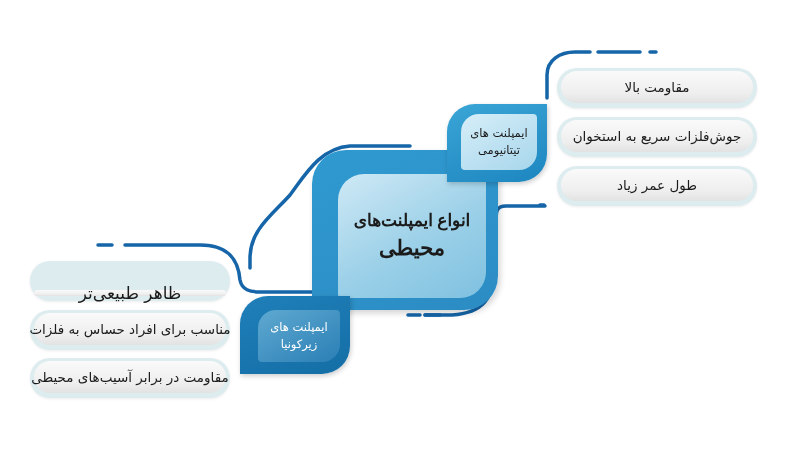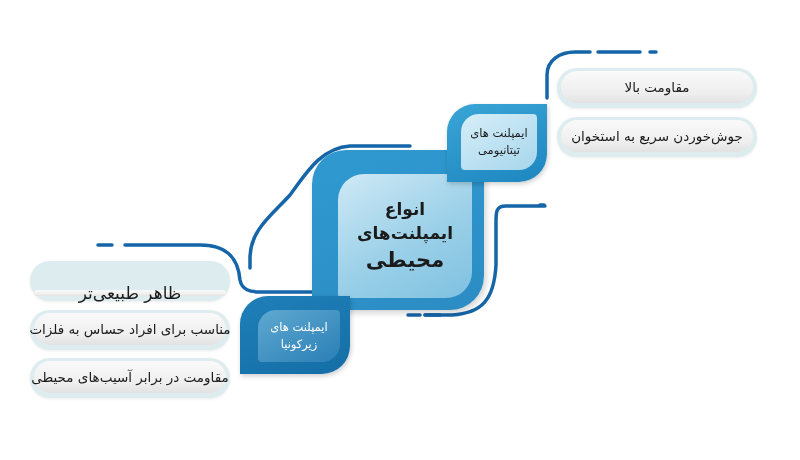--- a/index.html
+++ b/index.html
@@ -3,24 +3,25 @@
 <meta charset="utf-8">
 <style>
   html, body { margin: 0; padding: 0; background: #ffffff; }
   body { width: 800px; height: 460px; position: relative; overflow: hidden;
          font-family: "DejaVu Sans", sans-serif; }
   .canvas { position: absolute; left: 0; top: 0; width: 800px; height: 460px; }
   svg.lines { position: absolute; left: 0; top: 0; width: 800px; height: 460px; }
 
   
   .center-node {
-    position: absolute; left: 312px; top: 150px; width: 172px; height: 160px;
+    position: absolute; left: 312px; top: 150px; width: 186px; height: 160px;
     border-radius: 34px 0 34px 0;
     background: linear-gradient(160deg, #2f9ad0 0%, #2c8cc4 100%);
     box-shadow: 2px 3px 6px rgba(0,0,0,0.18);
+    font-family: Liberation Serif, serif;
   }
   .center-inner {
     position: absolute; left: 26px; top: 24px; right: 12px; bottom: 12px;
     border-radius: 26px 4px 26px 4px;
     background: linear-gradient(150deg, #cfe9f5 0%, #9bd0e8 55%, #7fc1e0 100%);
     display: flex; flex-direction: column; align-items: center; justify-content: center;
     direction: rtl; text-align: center;
   }
   .center-title { font-weight: bold; font-size: 17px; color: #1b1b1b; line-height: 24px; }
   .center-sub { font-weight: bold; font-size: 21px; color: #1b1b1b; line-height: 30px; }
@@ -101,21 +102,24 @@
     <div class="branch-inner">
       <span>ایمپلنت های</span>
       <span>زیرکونیا</span>
     </div>
   </div>
 
   <div class="pill" style="left:557px; top:68px; width:200px;text-decoration:underline;">
     <div class="pill-inner">مقاومت بالا</div>
   </div>
   <div class="pill" style="left:557px; top:117px; width:200px;">
-    <div class="pill-inner">جوش‌خوردن سریع به استخوان</div>
+    <div class="pill-inner">جوش‌فلزات سریع به استخوان</div>
+  </div>
+  <div class="pill" style="left:557px; top:166px; width:200px;">
+    <div class="pill-inner">طول عمر زیاد</div>
   </div>
 
   <div class="pill" style="left:30px; top:261px; width:200px;">
     <div class="pill-inner big">ظاهر طبیعی‌تر</div>
   </div>
   <div class="pill" style="left:30px; top:358px; width:200px;">
     <div class="pill-inner">مقاومت در برابر آسیب‌های محیطی</div>
   </div>
   <div class="pill" style="left:30px; top:310px; width:200px;">
     <div class="pill-inner">مناسب برای افراد حساس به فلزات</div>

